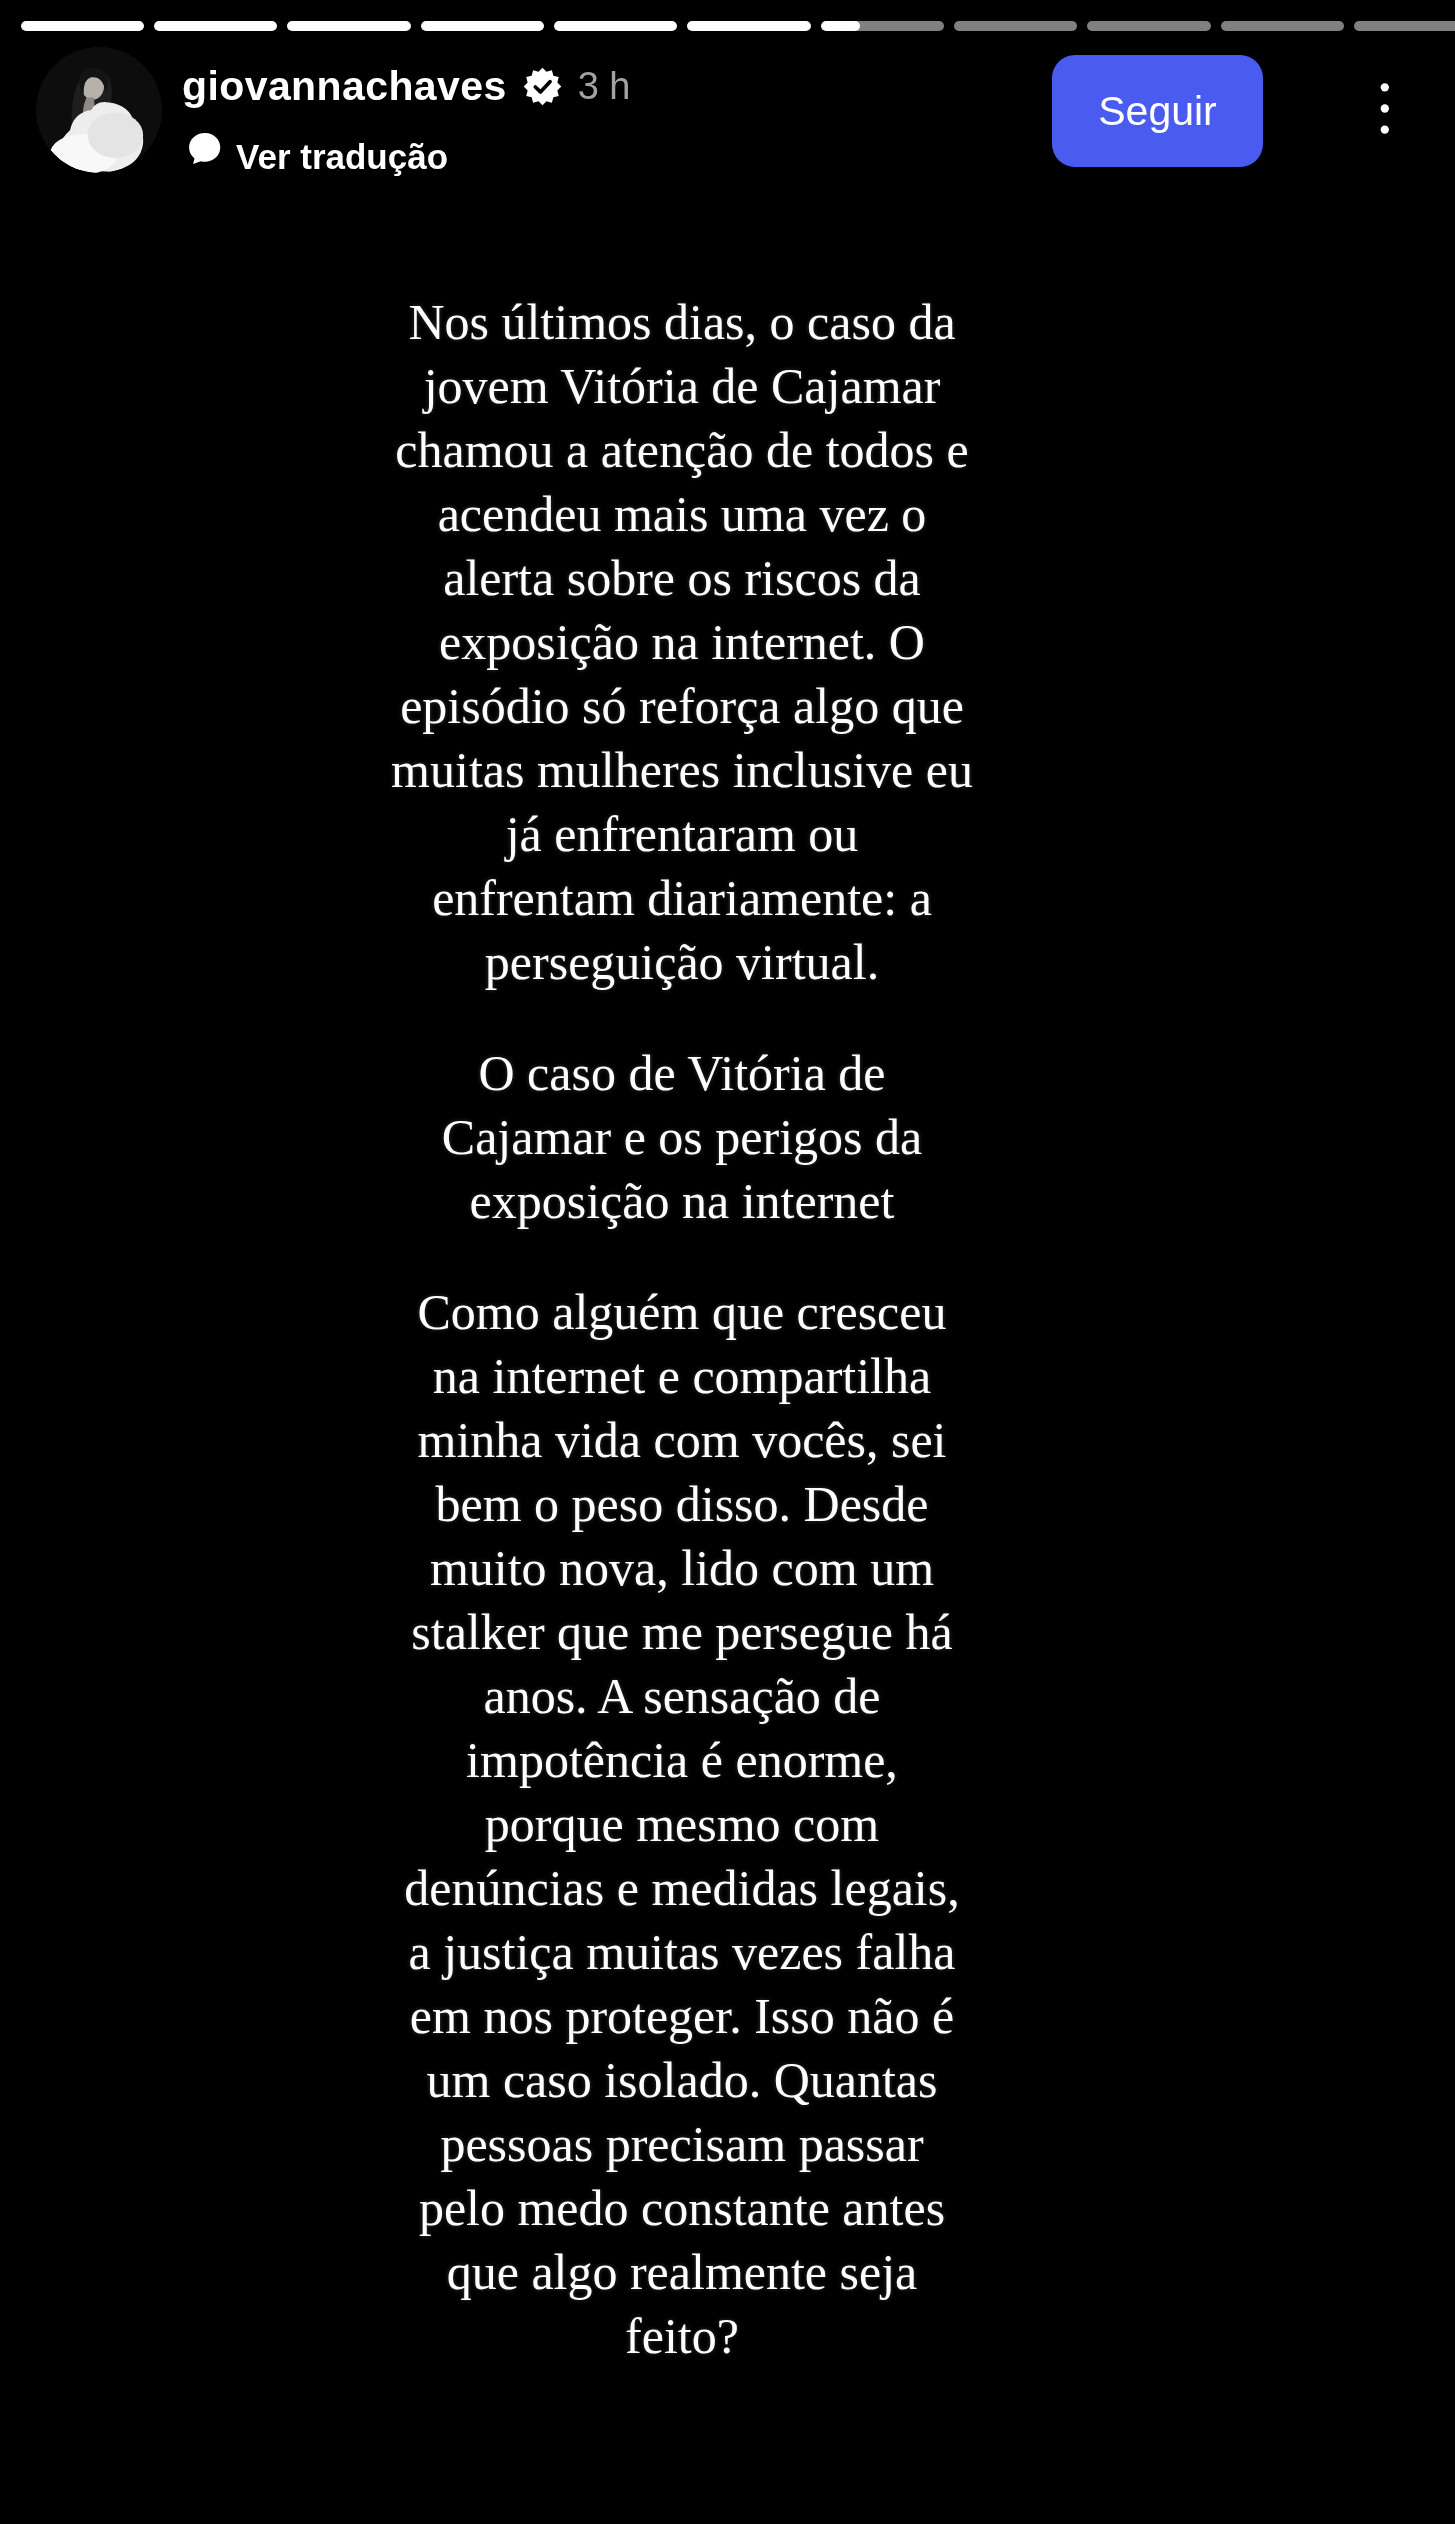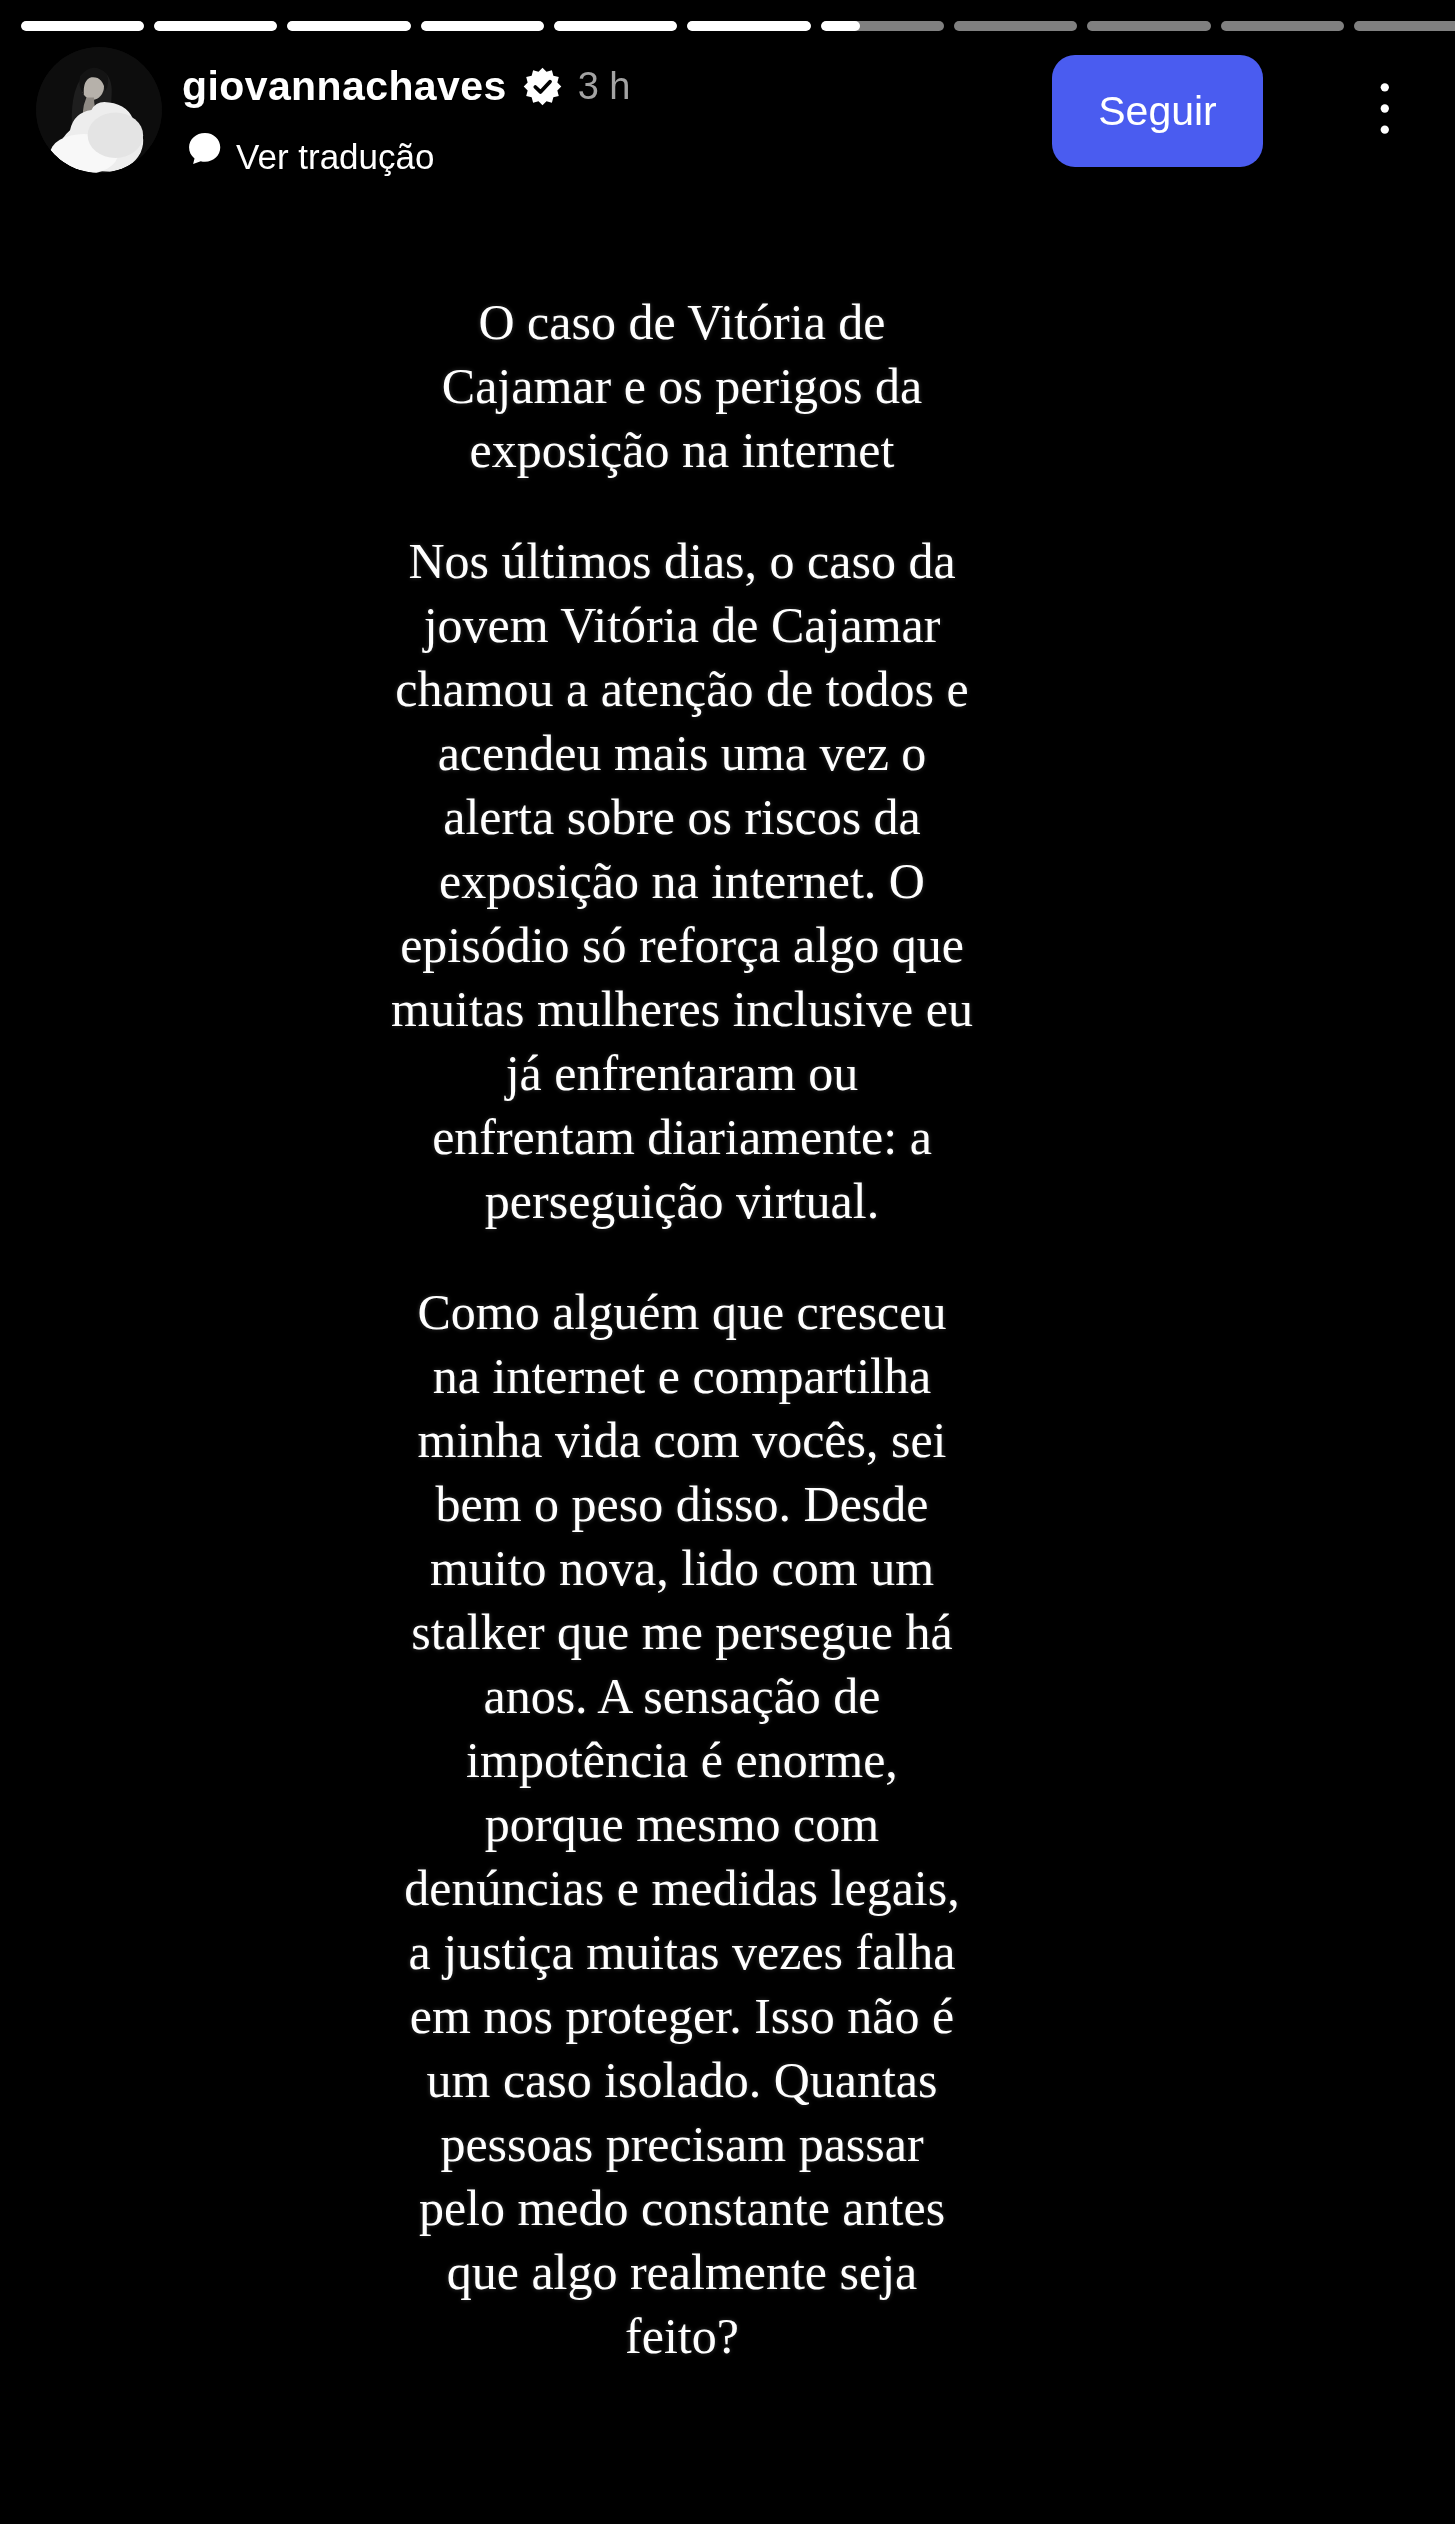--- a/index.html
+++ b/index.html
@@ -25,21 +25,21 @@
     display:flex;align-items:center;gap:15px;
   }
   .username{font-size:41px;font-weight:700;letter-spacing:0.4px;}
   .badge{width:41px;height:41px;flex:0 0 auto;}
   .timestamp{font-size:38px;color:#a3a3a3;font-weight:400;}
   .translate-row{
     position:absolute;left:185px;top:126px;height:45px;
     display:flex;align-items:center;gap:12px;
   }
   .bubble-icon{width:39px;height:39px;flex:0 0 auto;}
-  .translate-label{font-size:35px;font-weight:400;margin-top:16px;}
+  .translate-label{font-size:35px;font-weight:700;margin-top:16px;}
   .follow-btn{
     position:absolute;left:1052px;top:55px;width:211px;height:112px;
     border:none;border-radius:23px;background:#4a5cf0;color:#fff;
     font-family:"Liberation Sans",sans-serif;font-size:41px;font-weight:500;
     display:flex;align-items:center;justify-content:center;cursor:pointer;
   }
   .kebab{position:absolute;left:1378px;top:82px;width:13.6px;height:53px;cursor:pointer;}
   
   .story-text{
     position:absolute;left:212px;top:290px;width:940px;
@@ -128,34 +128,34 @@
 
   <button class="follow-btn" style="background: rgb(74, 92, 240);">Seguir</button>
 
   <svg class="kebab" viewBox="0 0 18 70">
     <circle cx="9" cy="7" r="5.5" fill="#fff"></circle>
     <circle cx="9" cy="35" r="5.5" fill="#fff"></circle>
     <circle cx="9" cy="63" r="5.5" fill="#fff"></circle>
   </svg>
 
   <div class="story-text">
-    <p class="para">O caso de Vitória de
-Cajamar e os perigos da
-exposição na internet</p>
     <p class="para">Nos últimos dias, o caso da
 jovem Vitória de Cajamar
 chamou a atenção de todos e
 acendeu mais uma vez o
 alerta sobre os riscos da
 exposição na internet. O
 episódio só reforça algo que
 muitas mulheres inclusive eu
 já enfrentaram ou
 enfrentam diariamente: a
 perseguição virtual.</p>
+    <p class="para">O caso de Vitória de
+Cajamar e os perigos da
+exposição na internet</p>
     <p class="para">Como alguém que cresceu
 na internet e compartilha
 minha vida com vocês, sei
 bem o peso disso. Desde
 muito nova, lido com um
 stalker que me persegue há
 anos. A sensação de
 impotência é enorme,
 porque mesmo com
 denúncias e medidas legais,

